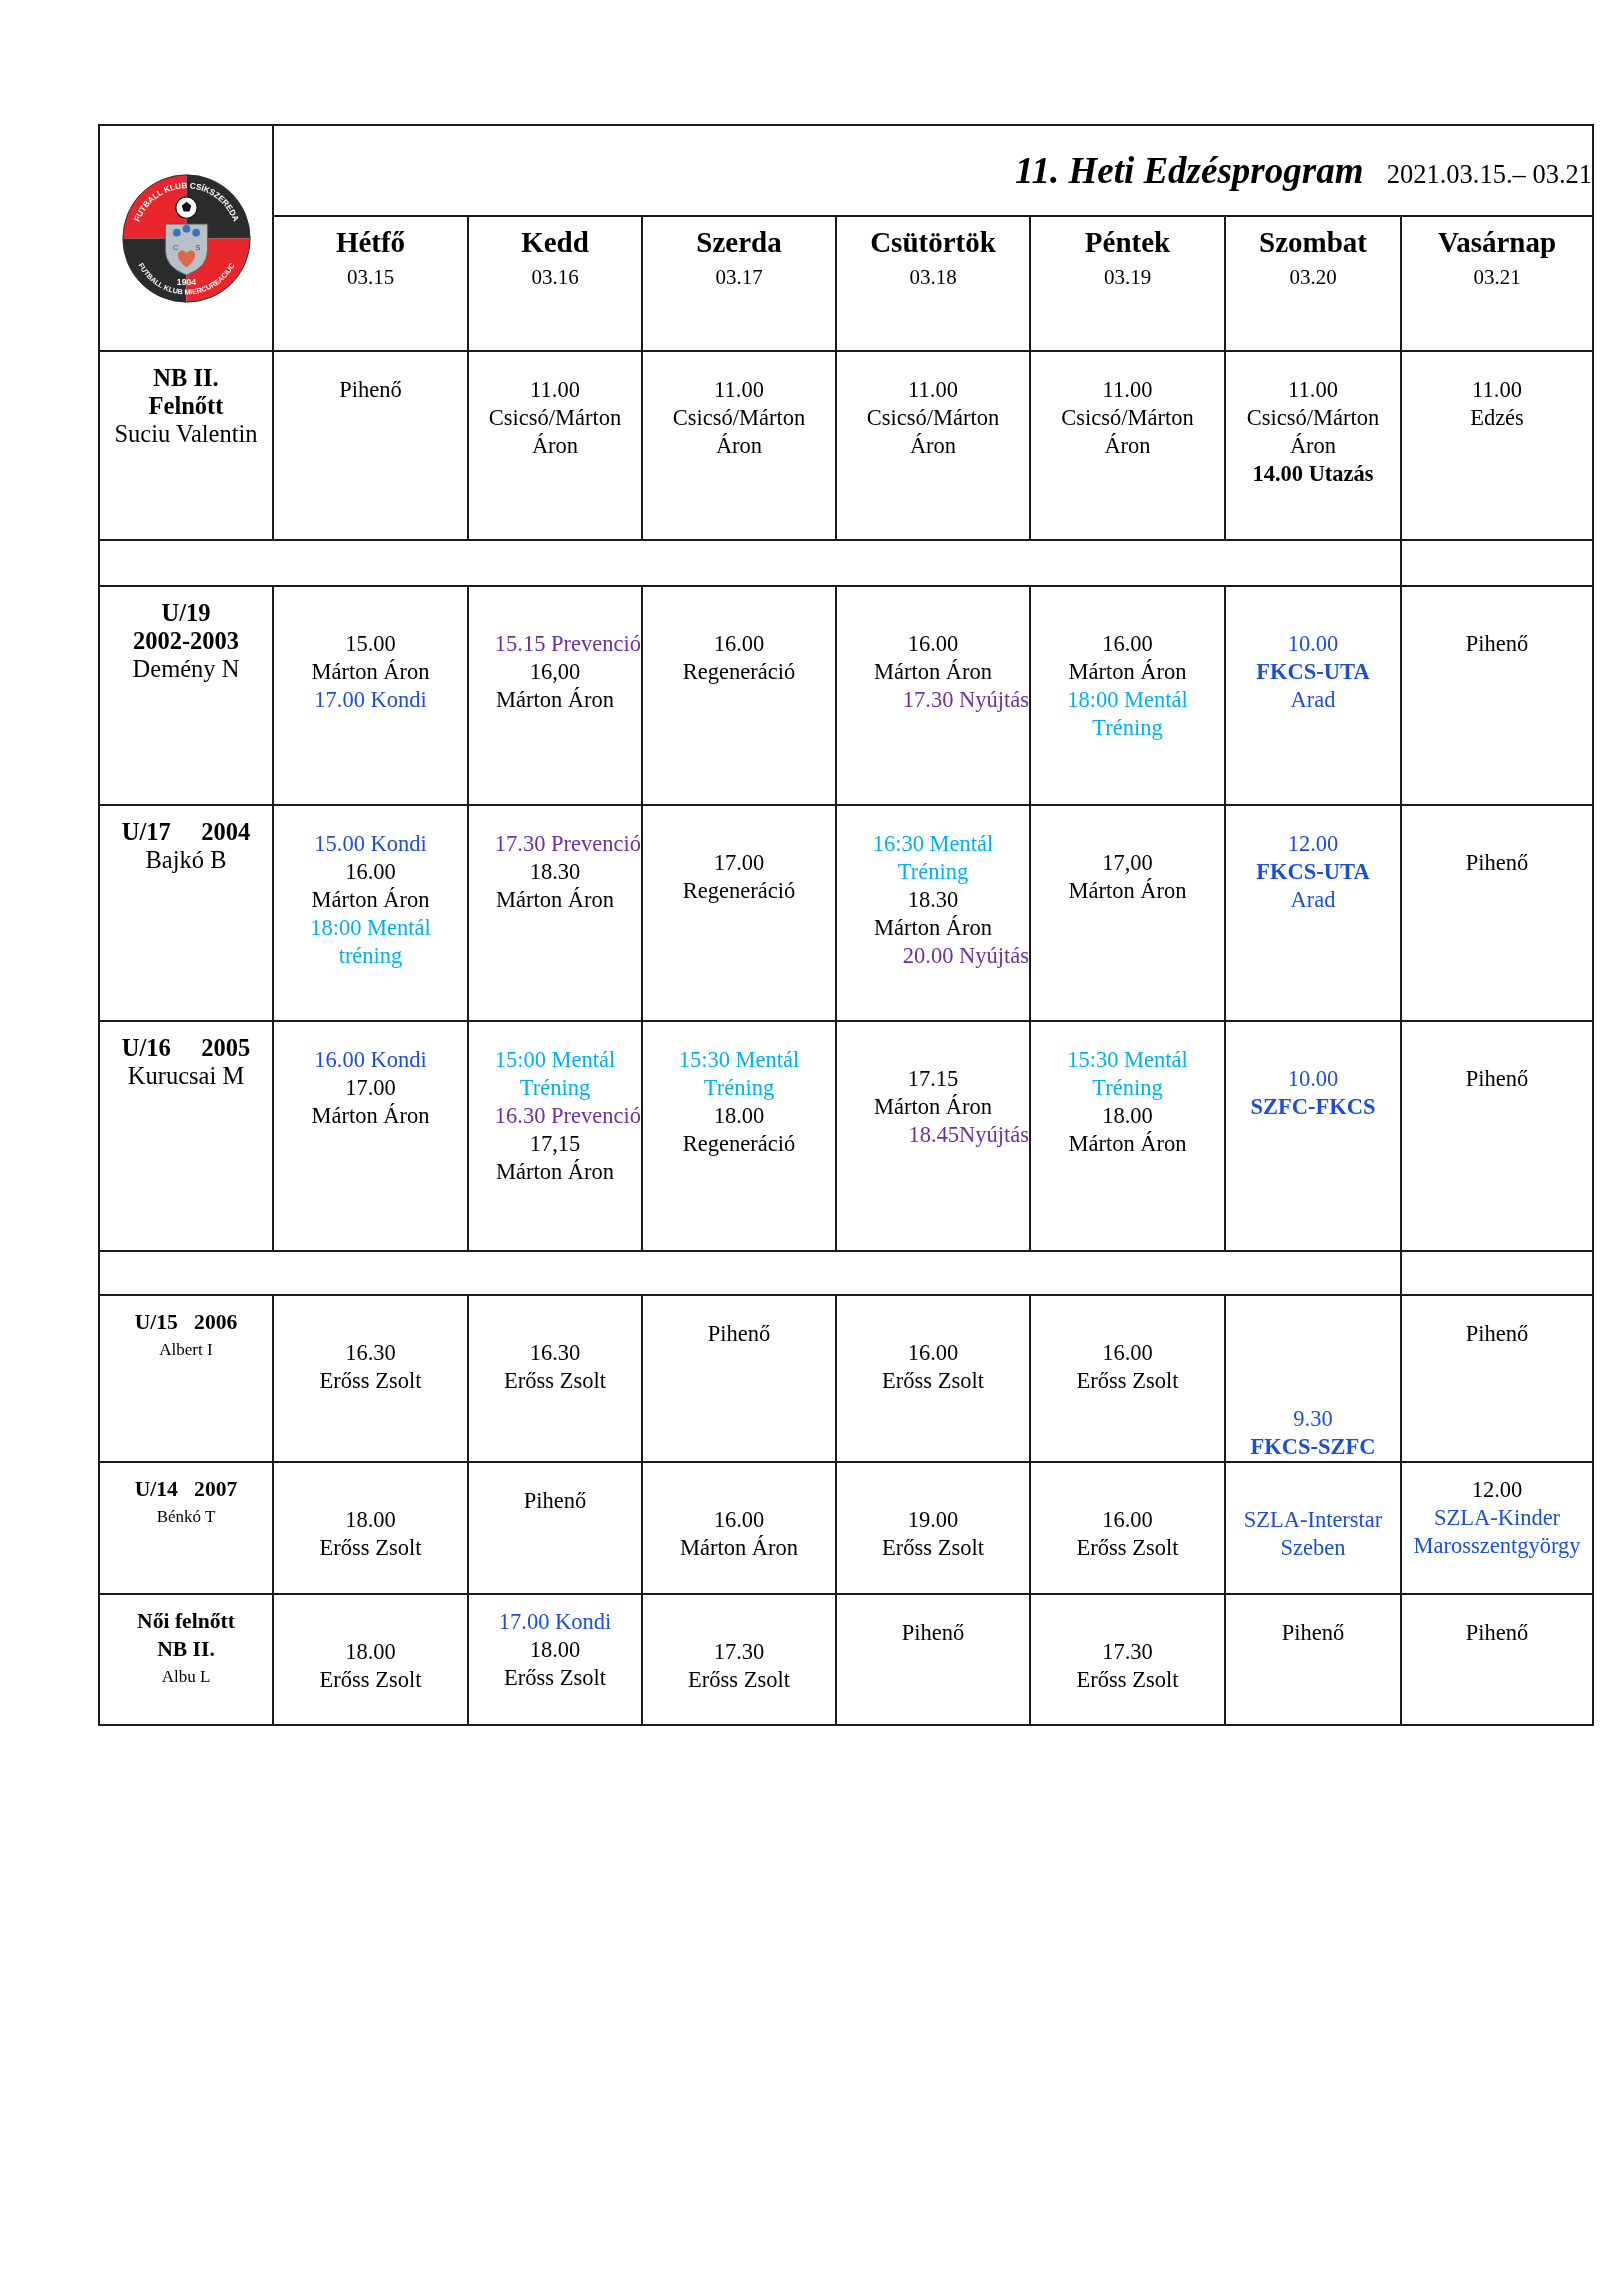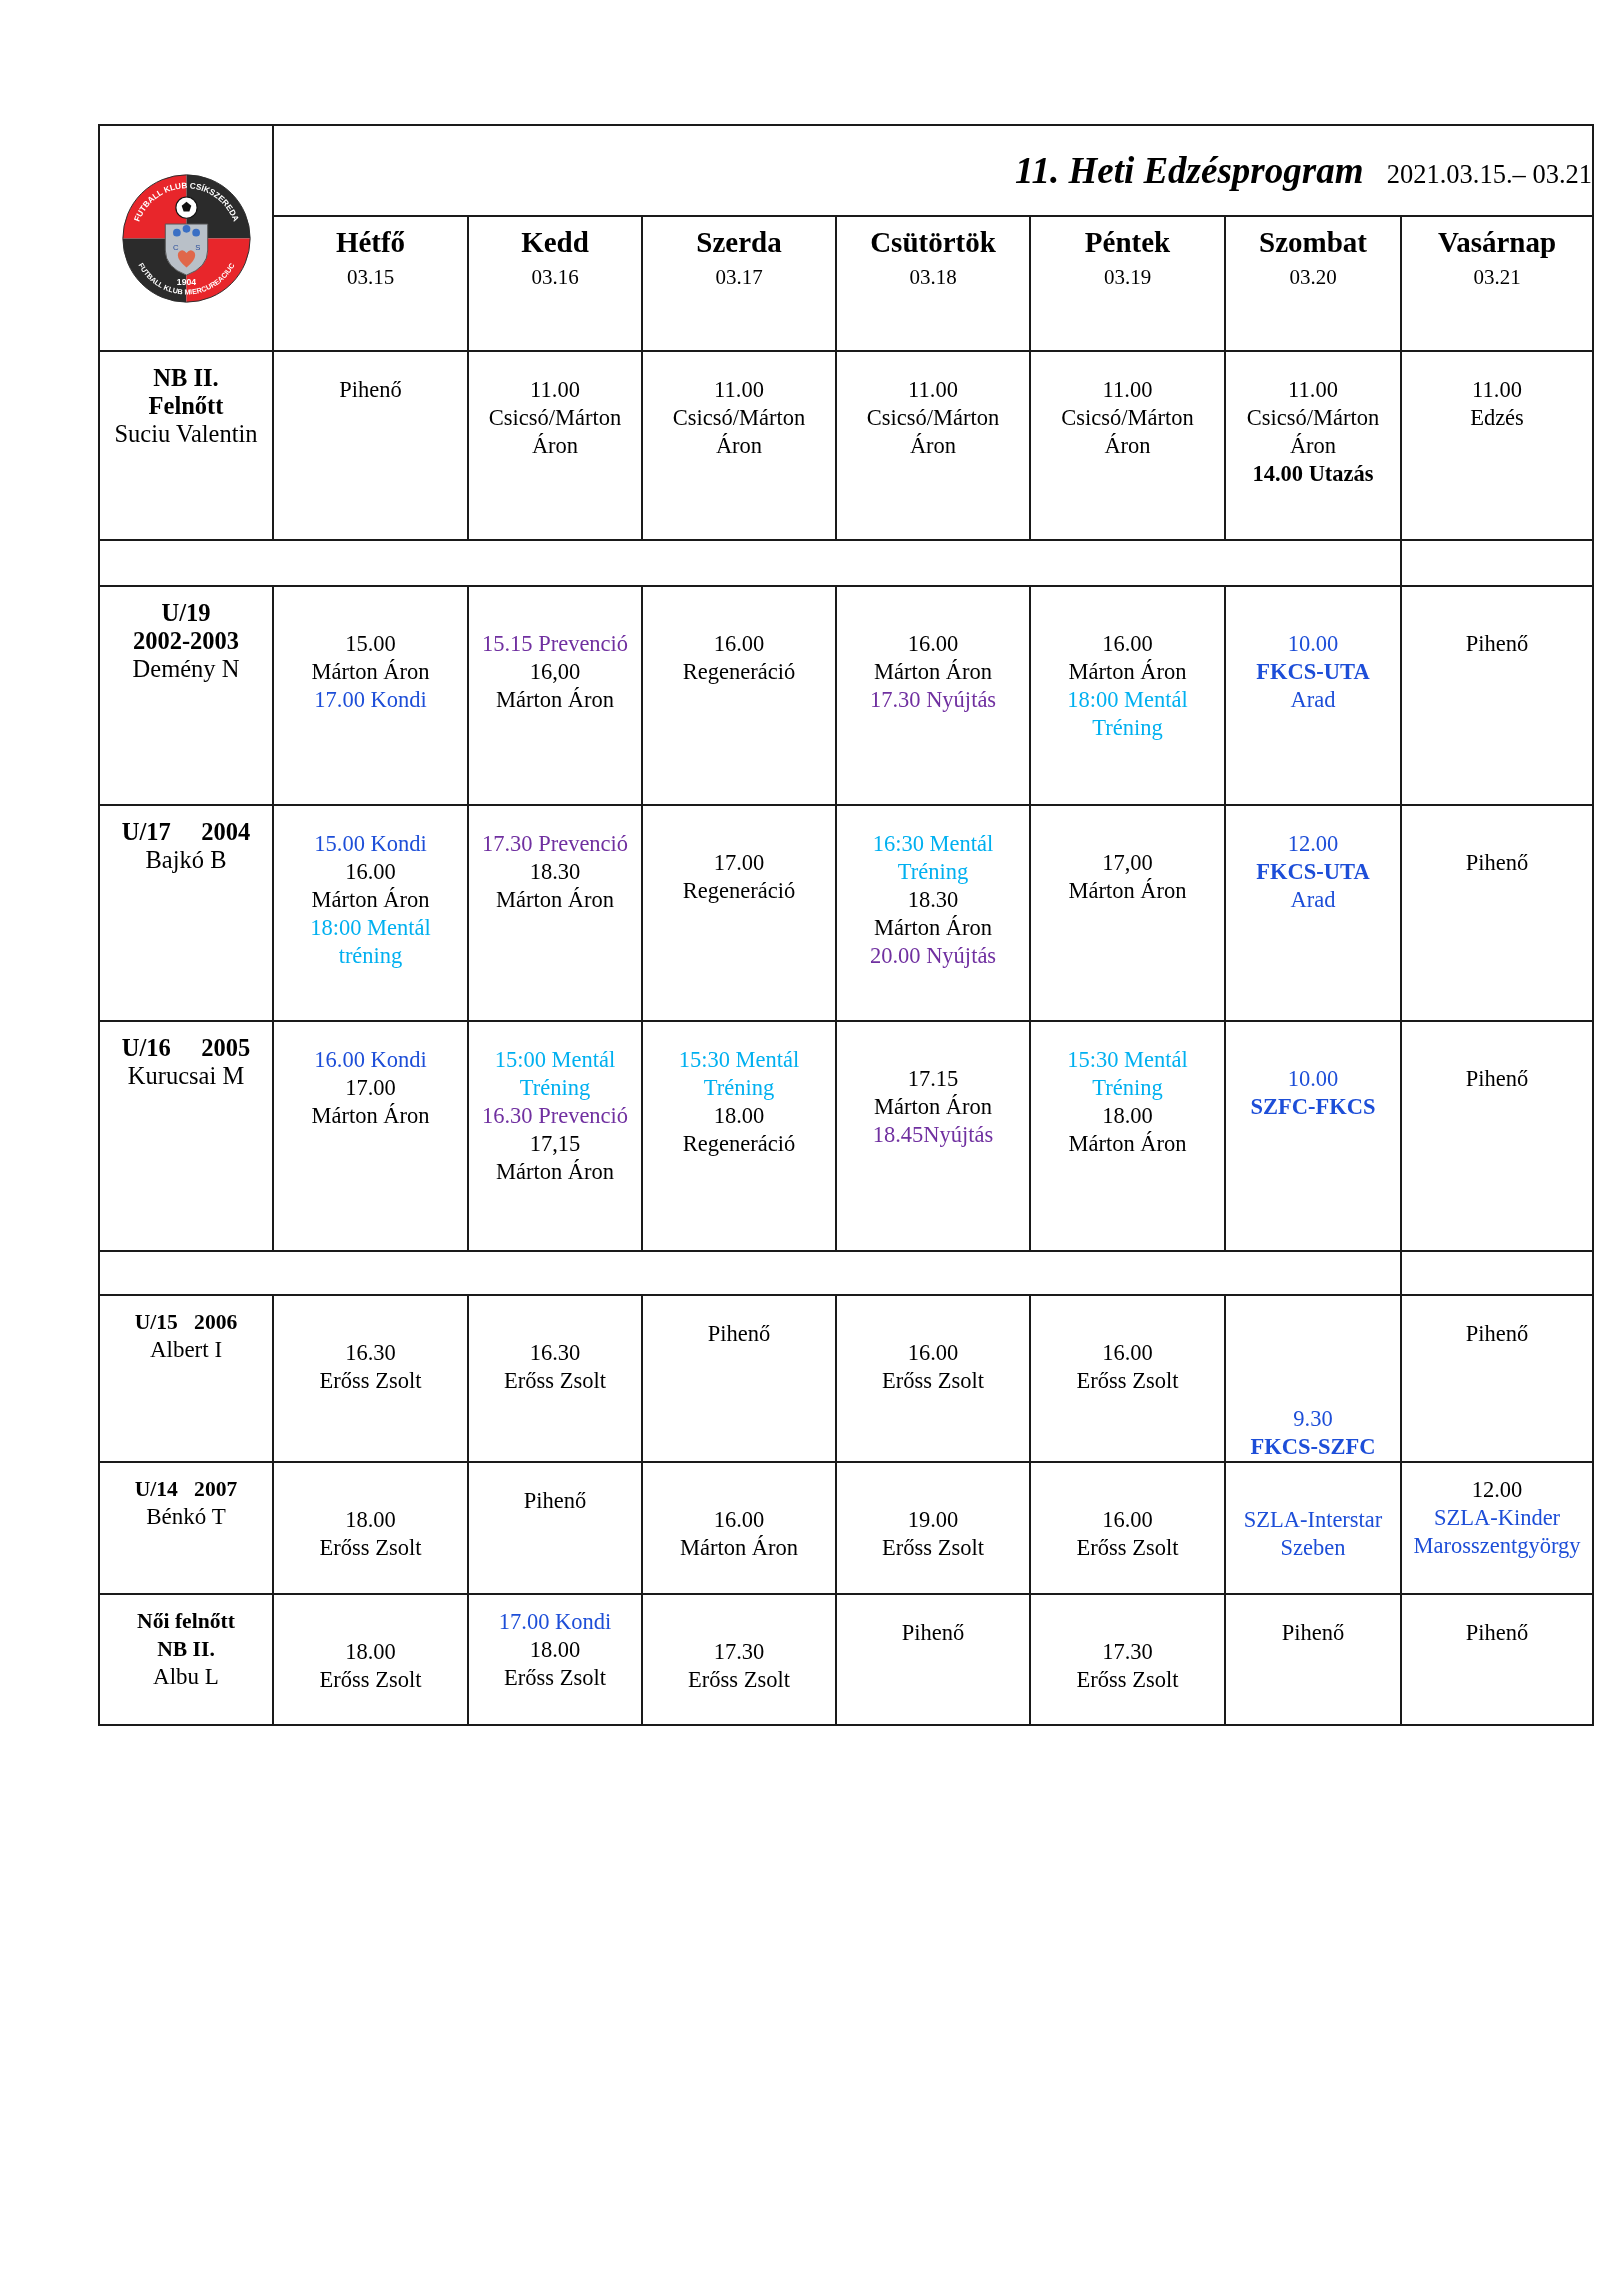--- a/index.html
+++ b/index.html
@@ -15,25 +15,25 @@
   .title-cell { text-align: left !important; padding-left: 0; vertical-align: middle !important; }
   .title-wrap { text-align: right; padding-top: 5.9px; }
   .title-main { font-style: italic; font-weight: bold; font-size: 37px; }
   .title-date { font-size: 26.5px; margin-left: 17.6px; }
   .day-name { font-weight: bold; font-size: 29px; line-height: 35px; padding-top: 7.8px; display:block; }
   .day-date { font-size: 21px; line-height: 35px; display:block; }
   .lbl { padding-top: 11.8px !important; }
   .lbl-bold { font-weight: bold; font-size: 24.5px; display: block; }
   .lbl-normal { font-size: 24.5px; display: block; }
   .lbl-small-bold { font-weight: bold; font-size: 21.6px; display:block; }
-  .lbl-small { font-size: 23px; display:block; }
+  .lbl-small { font-size: 17px; display:block; }
   .line { display: block; white-space: nowrap; }
   .c-black { color: #000000; }
   .c-red { color: #1d4ed8; }
-  .c-purple { color: #7030a0; }
+  .c-purple { color: #7030a0; text-align: right; }
   .c-cyan { color: #00b0f0; }
   .b { font-weight: bold; }
   .logo-cell { vertical-align: middle !important; }
   .logo { display:block; margin: 0 auto; }
 </style>
 </head>
 <body>
 
 <table class="sched">
   <colgroup>

